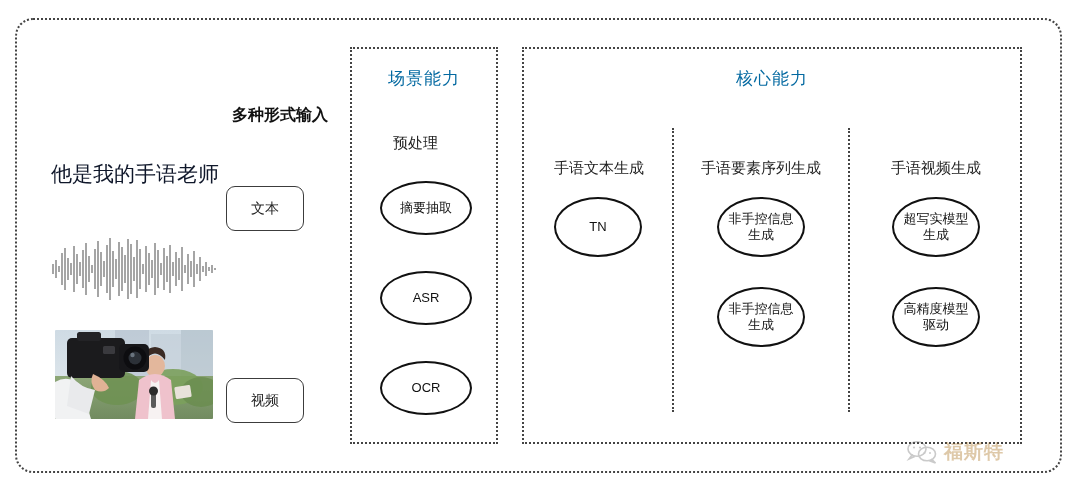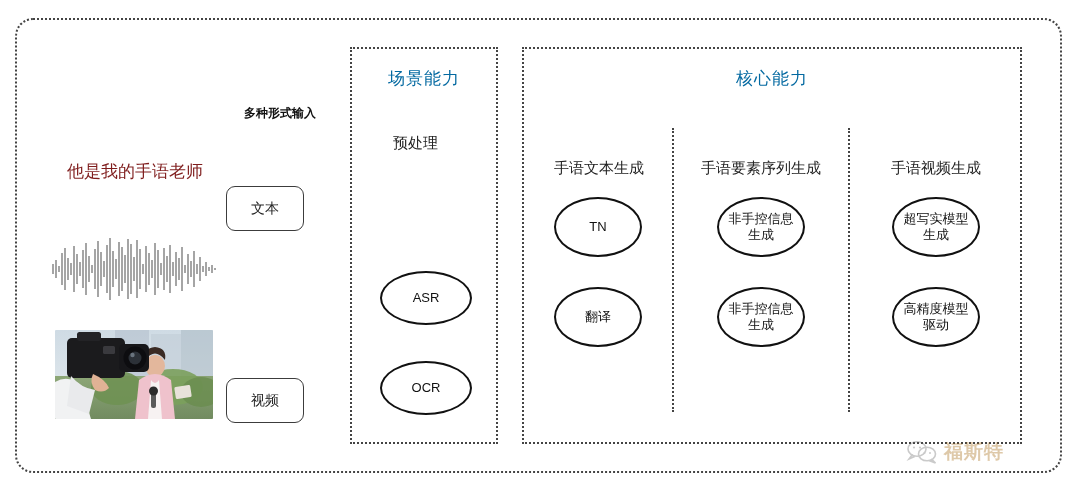--- a/index.html
+++ b/index.html
@@ -61,33 +61,33 @@
     top: 40px;
     width: 300px;
     height: 420px;
   }
   #input-heading {
     position: absolute;
     left: 185px;
     top: 65px;
     width: 130px;
     text-align: center;
-    font-size: 12px;
+    font-size: 16px;
     font-weight: bold;
     color: #111;
     white-space: nowrap;
   }
   #input-sentence {
     position: absolute;
     left: 10px;
     top: 120px;
     width: 190px;
     text-align: center;
-    font-size: 17px;
-    color: #7f1d1d;
+    font-size: 21px;
+    color: #0f172a;
     white-space: nowrap;
   }
   .input-btn {
     position: absolute;
     width: 78px;
     height: 45px;
     box-sizing: border-box;
     border: 1.6px solid #3c3c3c;
     border-radius: 9px;
     background: #fff;
@@ -337,44 +337,42 @@
   </div>
   <div class="input-btn" id="btn-video">
     <span>视频</span>
   </div>
 </div>
 
 <div class="panel" id="scene-panel">
   <div class="panel-title">场景能力</div>
   <div class="panel-sub">预处理</div>
 
+  <div class="ellipse wide" id="e-summary">
+    <span>摘要抽取</span>
+  </div>
   <div class="ellipse wide" id="e-asr">
     <span>ASR</span>
   </div>
   <div class="ellipse wide" id="e-ocr">
     <span>OCR</span>
   </div>
 </div>
 
 <div class="panel" id="core-panel">
   <div class="panel-title">核心能力</div>
 
   <div class="core-divider" id="core-divider-1"></div>
   <div class="core-divider" id="core-divider-2"></div>
 
   <div class="core-col" id="core-col-1">
     <div class="col-header">手语文本生成</div>
     <div class="ellipse core core-node-a" style="left:28px;">
       <span>
         <span>TN</span>
-      </span>
-    </div>
-    <div class="ellipse core core-node-b" style="left:28px;">
-      <span>
-        <span>翻译</span>
       </span>
     </div>
   </div>
 
   <div class="core-col" id="core-col-2">
     <div class="col-header">手语要素序列生成</div>
     <div class="ellipse core core-node-a" style="left:43px;">
       <span>
         <span>非手控信息</span><br>
         <span>生成</span>

